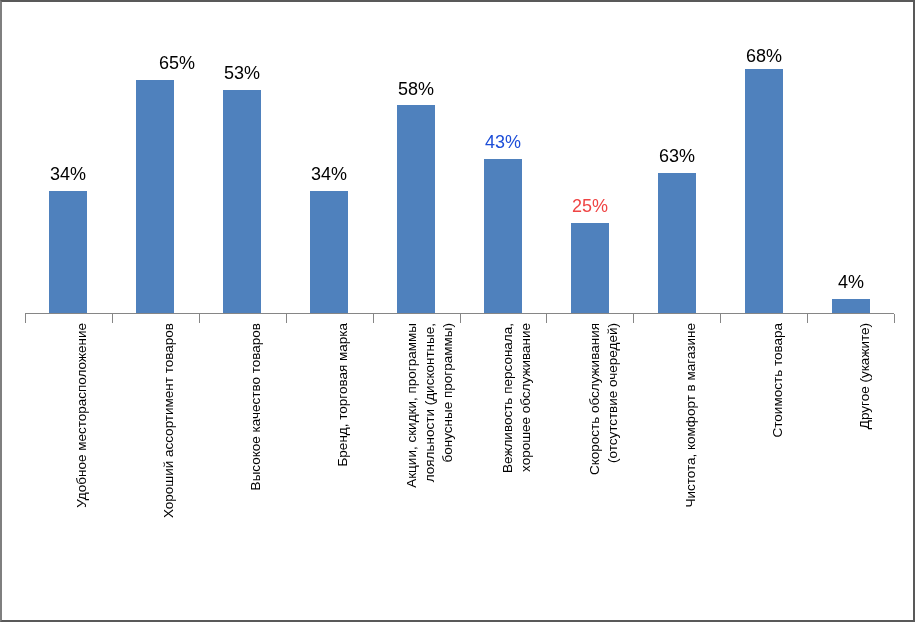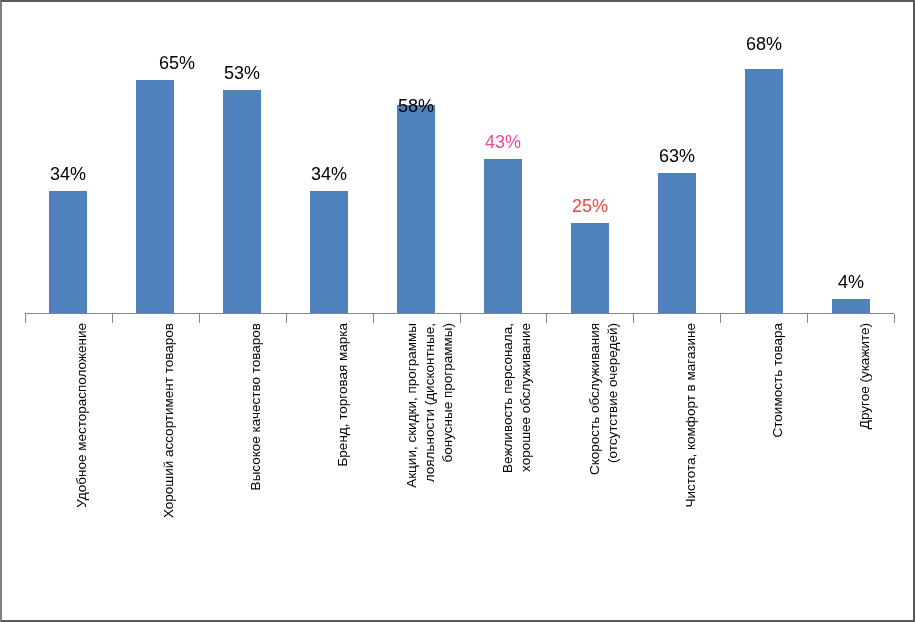--- a/index.html
+++ b/index.html
@@ -105,25 +105,25 @@
         <div class="bar" title="Скорость обслуживания (отсутствие очередей) — 25%" style="left: 569px; width: 38px; height: 90px; background: rgb(79, 129, 189);"></div>
         <div class="bar" title="Чистота, комфорт в магазине — 39%" style="left: 656px; width: 38px; height: 140px; background: rgb(79, 129, 189);"></div>
         <div class="bar" title="Стоимость товара — 68%" style="left: 743px; width: 38px; height: 244px; background: rgb(79, 129, 189);"></div>
         <div class="bar" title="Другое (укажите) — 4%" style="left: 830px; width: 38px; height: 14px; background: rgb(79, 129, 189);"></div>
       </div>
     <div id="values">
         <div class="bar-value" style="left: 26px; width: 80px; top: 163px; color: rgb(0, 0, 0);">34%</div>
         <div class="bar-value" style="left: 113px; width: 80px; top: 52px; color: rgb(0, 0, 0); text-align: right;">65%</div>
         <div class="bar-value" style="left: 200px; width: 80px; top: 62px; color: rgb(0, 0, 0);">53%</div>
         <div class="bar-value" style="left: 287px; width: 80px; top: 163px; color: rgb(0, 0, 0);">34%</div>
-        <div class="bar-value" style="left: 374px; width: 80px; top: 95px; color: rgb(0, 0, 0);">58%</div>
-        <div class="bar-value" style="left: 461px; width: 80px; top: 131px; color: #ec4899;">43%</div>
+        <div class="bar-value" style="left: 374px; width: 80px; top: 78px; color: rgb(0, 0, 0);">58%</div>
+        <div class="bar-value" style="left: 461px; width: 80px; top: 131px; color: #1d4ed8;">43%</div>
         <div class="bar-value" style="left: 548px; width: 80px; top: 195px; color: #ef4444;">25%</div>
         <div class="bar-value" style="left: 635px; width: 80px; top: 145px; color: rgb(0, 0, 0);">63%</div>
-        <div class="bar-value" style="left: 722px; width: 80px; top: 33px; color: rgb(0, 0, 0); text-align: center;">68%</div>
+        <div class="bar-value" style="left: 722px; width: 80px; top: 45px; color: rgb(0, 0, 0); text-align: center;">68%</div>
         <div class="bar-value" style="left: 809px; width: 80px; top: 271px; color: rgb(0, 0, 0);">4%</div>
       </div>
     <div id="labels">
         <div class="cat-label" style="left: 71px; color: rgb(0, 0, 0);">Удобное месторасположение</div>
         <div class="cat-label" style="left: 158px; color: rgb(0, 0, 0);">Хороший ассортимент товаров</div>
         <div class="cat-label" style="left: 245px; color: rgb(0, 0, 0);">Высокое качество товаров</div>
         <div class="cat-label" style="left: 332px; color: rgb(0, 0, 0);">Бренд, торговая марка</div>
         <div class="cat-label" style="left: 401px; color: rgb(0, 0, 0);">Акции, скидки, программы</div>
         <div class="cat-label" style="left: 419px; color: rgb(0, 0, 0);">лояльности (дисконтные,</div>
         <div class="cat-label" style="left: 437px; color: rgb(0, 0, 0);">бонусные программы)</div>

